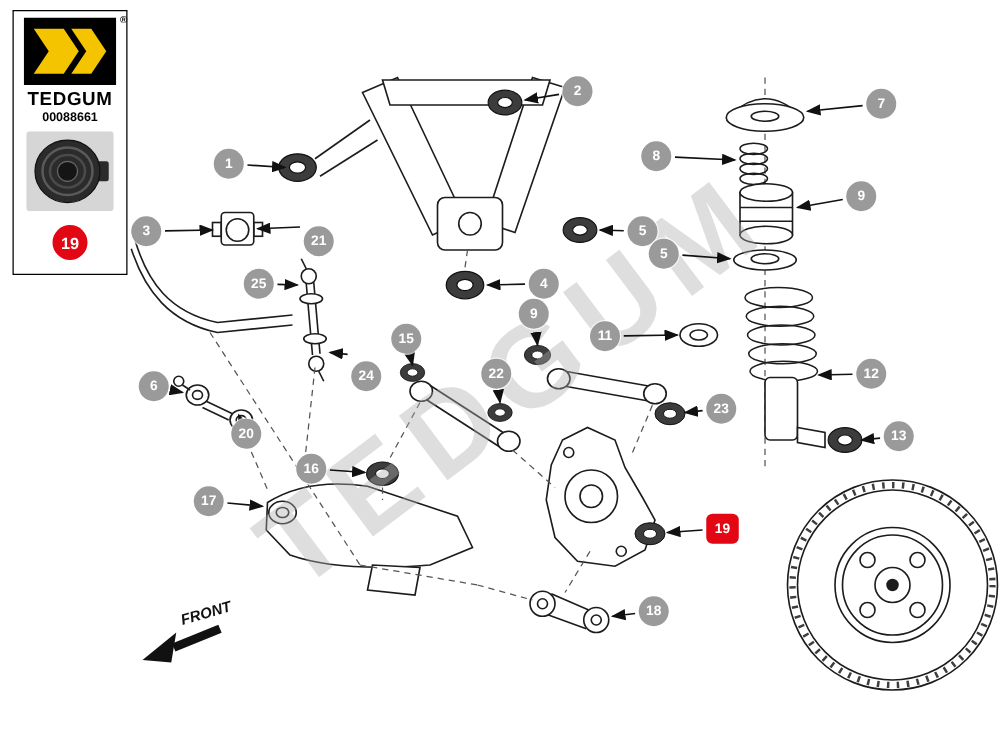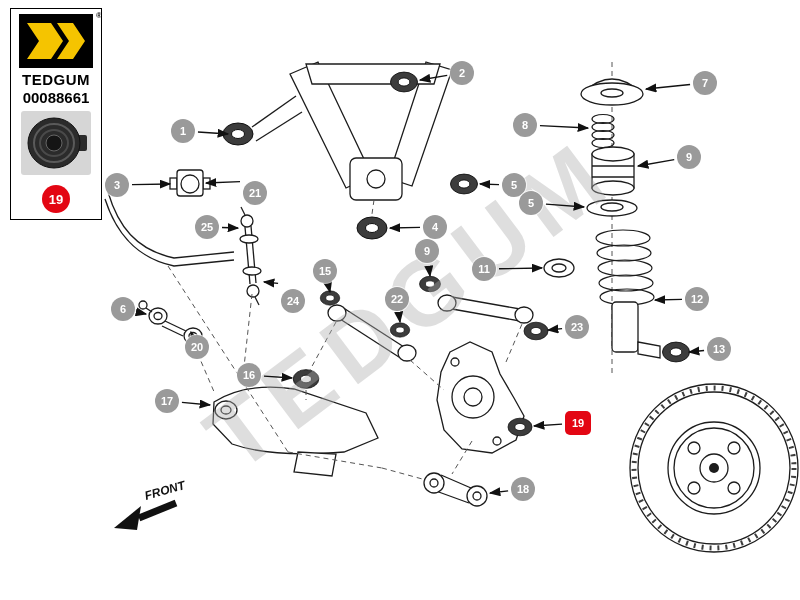--- a/index.html
+++ b/index.html
@@ -23,21 +23,21 @@
   .callout{position:absolute;width:24px;height:24px;border-radius:50%;background:var(--callout-bg,#9a9a9a);
     color:#fff;font-size:11px;font-weight:bold;display:flex;align-items:center;justify-content:center;
     box-shadow:0 0 0 1px rgba(255,255,255,.7)}
   .callout.hl{background:var(--hl-bg,#e30613);border-radius:5px;width:26px;height:24px}
 
   #panel{position:absolute;left:10px;top:8px;width:92px;height:212px;border:1px solid #000;background:#fff;
     display:flex;flex-direction:column;align-items:center;padding-top:5px}
   .logo-wrap{position:relative;width:74px;height:54px}
   .reg{position:absolute;right:-9px;top:-3px;font-size:8px;font-weight:bold}
   .brand{font-weight:bold;font-size:15px;letter-spacing:.5px;margin-top:3px;color:#000}
-  .partnum{font-size:15px;font-weight:bold;margin-top:1px;color:#000}
+  .partnum{font-size:10px;font-weight:bold;margin-top:1px;color:#000}
   .photo{margin-top:5px}
   .badge{width:28px;height:28px;border-radius:50%;background:var(--hl-bg,#e30613);color:#fff;font-weight:bold;
     font-size:13px;display:flex;align-items:center;justify-content:center;margin-top:6px}
 </style>
 </head>
 <body>
 
 <div id="stage">
 
   <svg id="art" viewBox="0 0 800 600">

